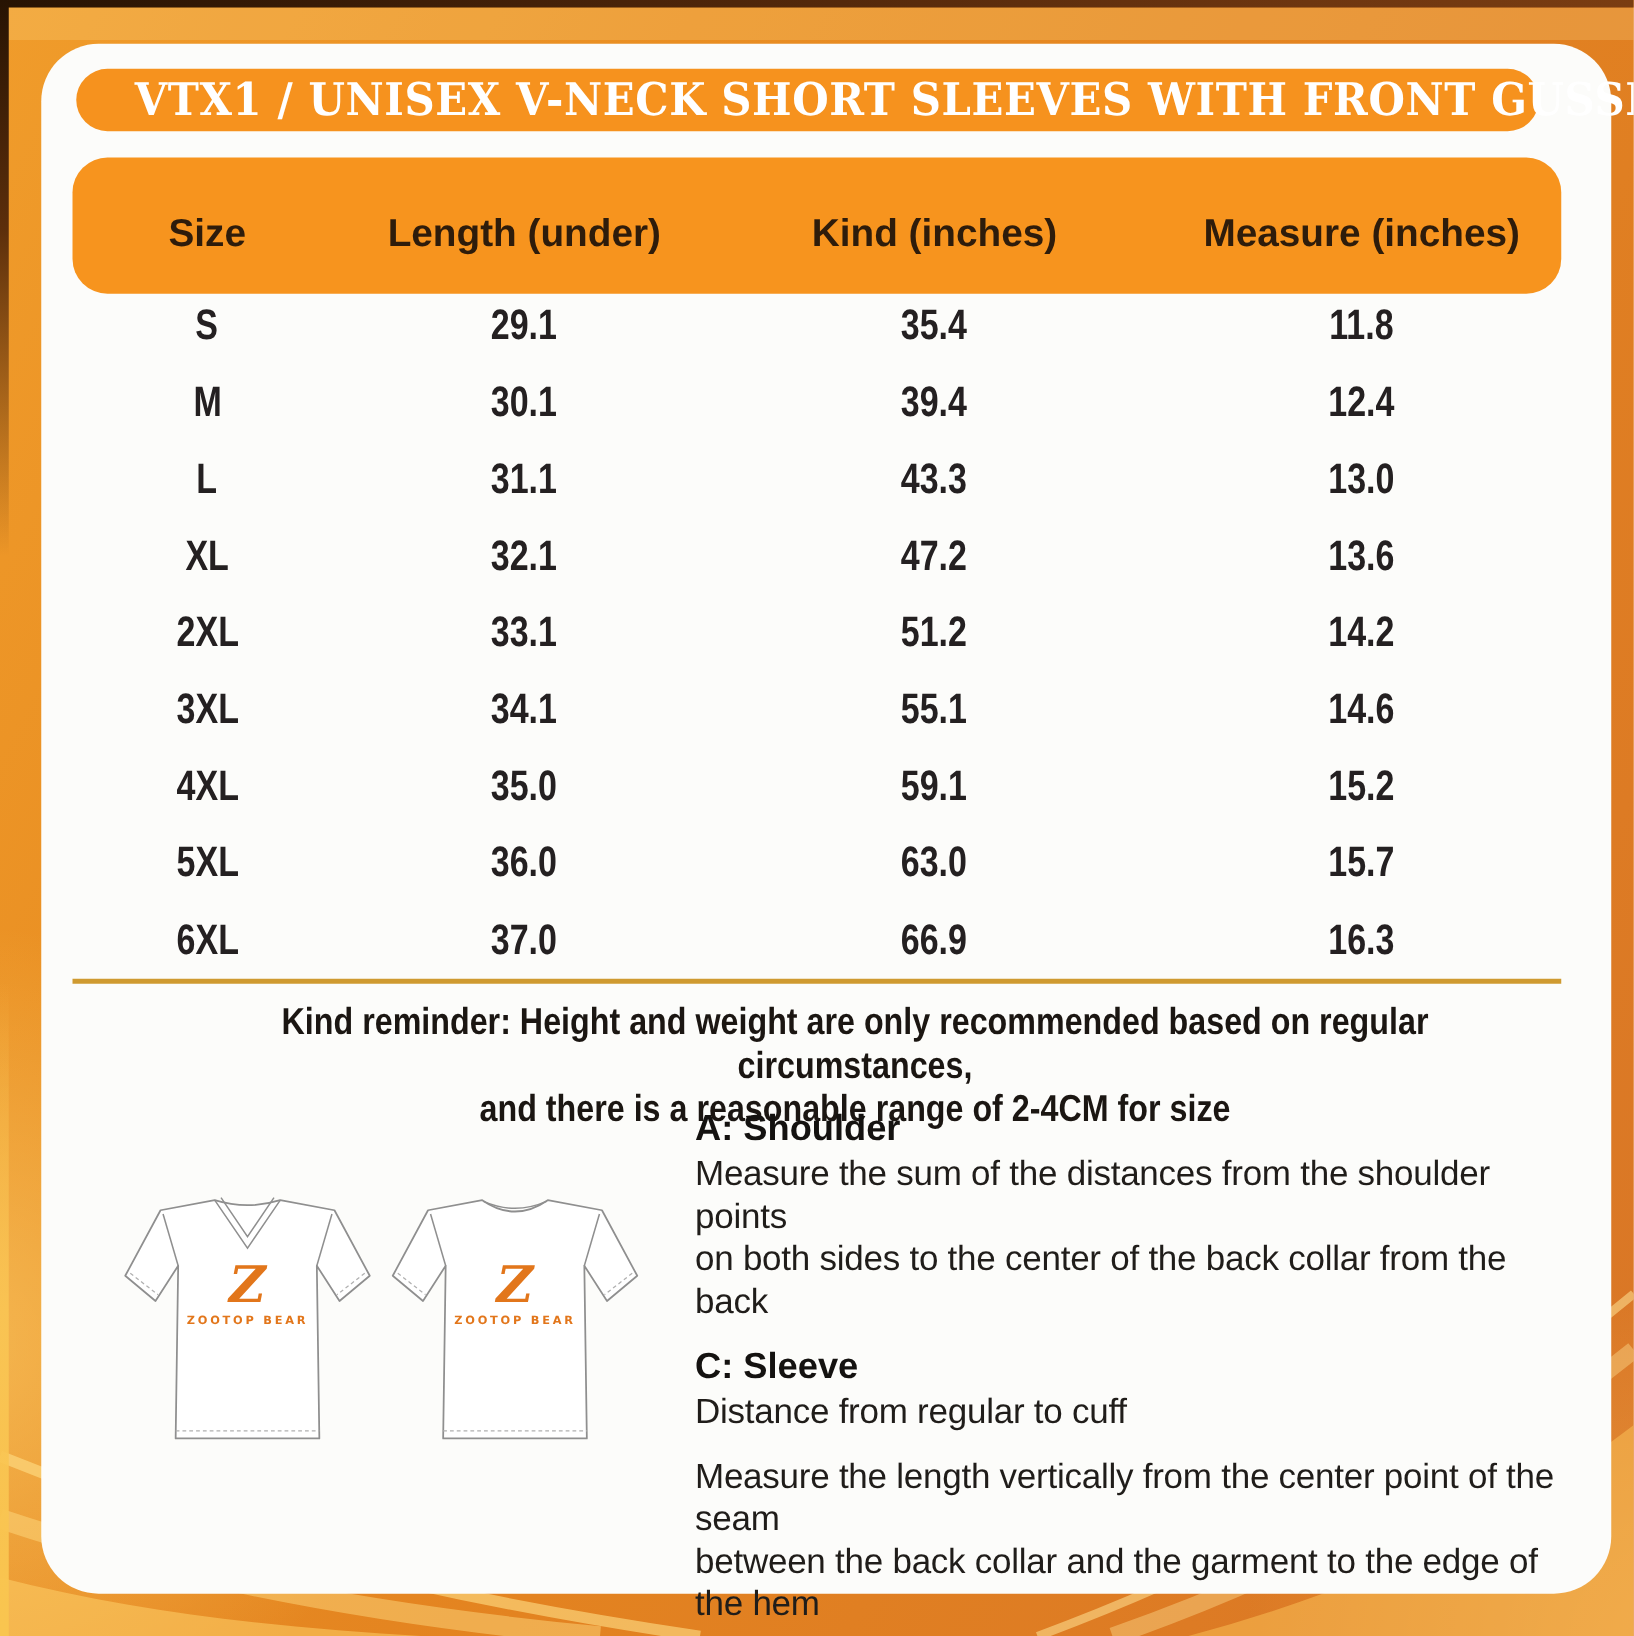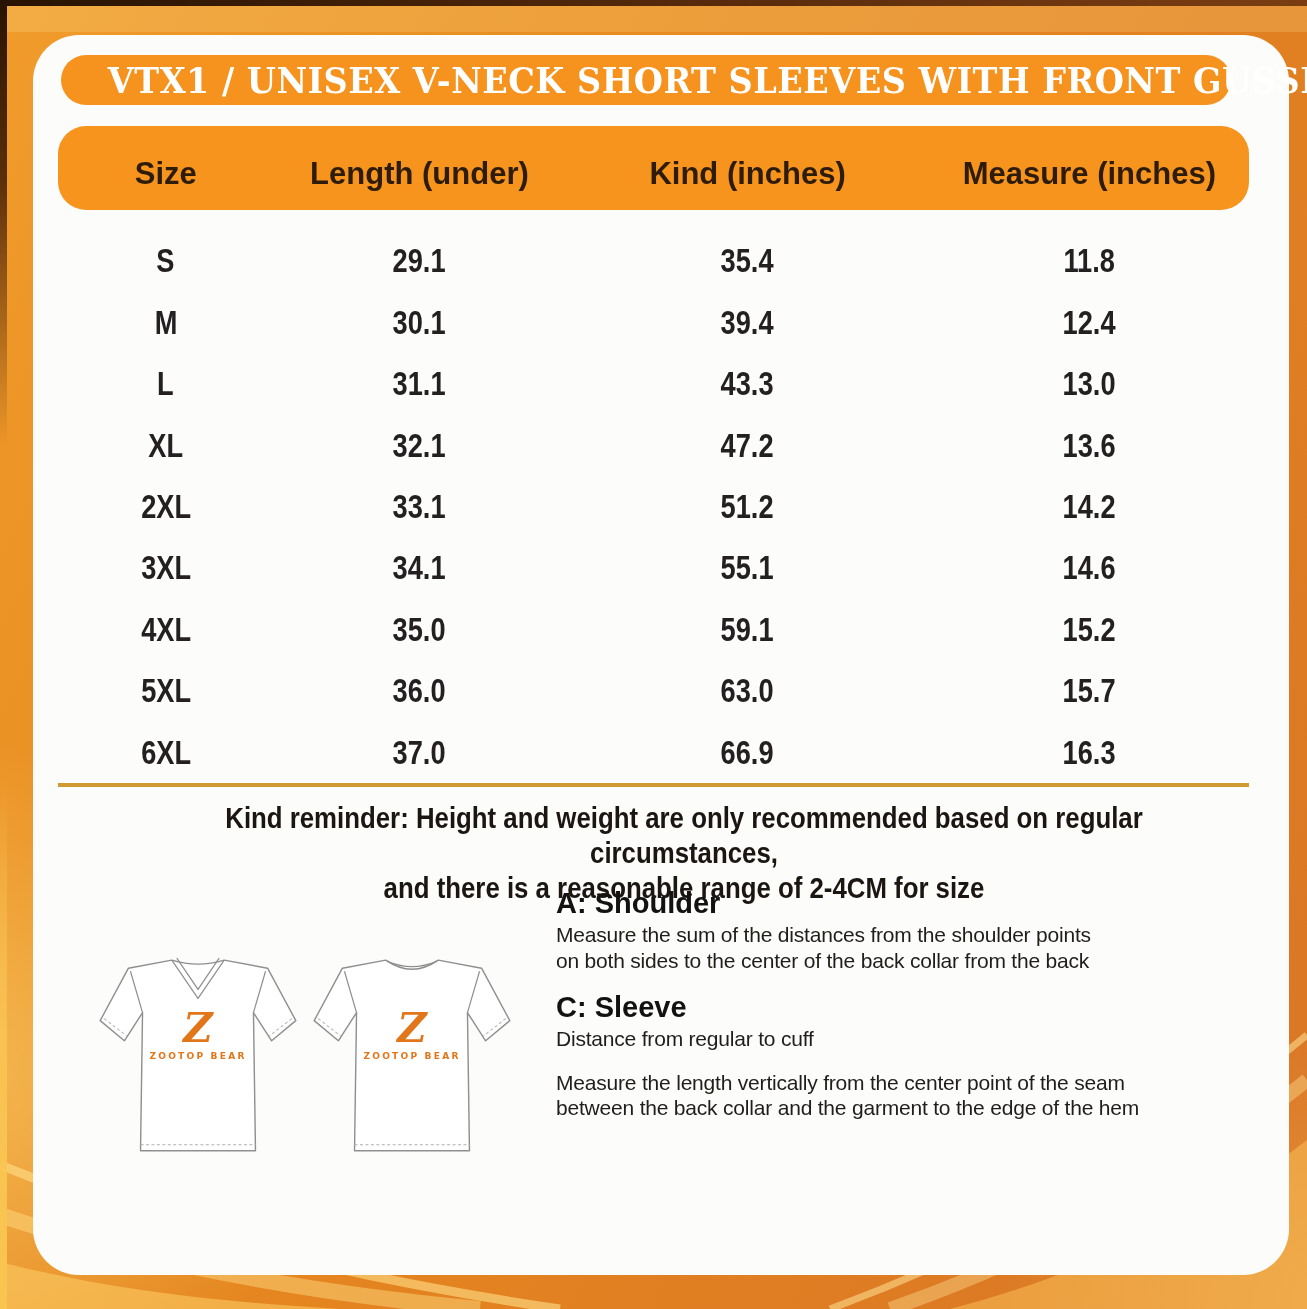--- a/index.html
+++ b/index.html
@@ -25,21 +25,21 @@
   .card { position:absolute; left:33px; top:35px; width:1256px; height:1240px;
     background:#fcfcfa; border-radius:46px; z-index:2; }
 
   .title-banner { position:absolute; left:28px; top:20px; width:1170px; height:50px;
     background:#f6921e; border-radius:25px; text-align:center; }
   .title-banner .txt { display:inline-block; white-space:nowrap; line-height:50px;
     transform:scaleX(.93); transform-origin:center;
     font-family:"DejaVu Serif","Liberation Serif",serif; font-weight:700;
     font-size:36px; color:#ffffff; letter-spacing:.5px; }
 
-  .thead { position:absolute; left:25px; top:91px; width:1191px; height:84px;
+  .thead { position:absolute; left:25px; top:91px; width:1191px; height:109px;
     background:#f7941e; border-radius:28px; display:grid;
     grid-template-columns:18.1% 24.5% 30.6% 26.8%; align-items:center; justify-items:center;
     padding-top:12px; box-sizing:border-box; }
   .thead .hcell { font-weight:700; font-size:31px; color:#2e1c0b; }
 
   .tbody { position:absolute; left:25px; top:195px; width:1191px; height:553px;
     display:grid; grid-template-columns:18.1% 24.5% 30.6% 26.8%;
     grid-template-rows:repeat(9,1fr); align-items:center; justify-items:center; }
   .trow { display:contents; }
   .tcell { display:inline-block; transform:scaleX(.8); font-weight:700;
@@ -55,21 +55,21 @@
   .shirt { position:absolute; top:909px; }
   .shirt-front { left:59px; }
   .shirt-back  { left:273px; }
   .mark  { font-family:"DejaVu Serif","Liberation Serif",serif; font-style:italic;
            font-weight:700; font-size:40px; fill:#e2761b; text-anchor:middle; }
   .brand { font-family:"DejaVu Sans","Liberation Sans",sans-serif; font-weight:700;
            font-size:9px; letter-spacing:2.2px; fill:#e2761b; text-anchor:middle; }
 
   .measures { position:absolute; left:523px; top:852px; width:700px; }
   .m-label { font-weight:700; font-size:29px; line-height:33px; color:#141210; margin:0 0 2px 0; }
-  .m-desc  { font-size:21px; line-height:1.22; color:#201d1a; letter-spacing:-.2px;
+  .m-desc  { font-size:28px; line-height:1.22; color:#201d1a; letter-spacing:-.2px;
     white-space:pre-line; margin:0 0 18px 0; }
 </style>
 </head>
 <body>
 
 <div class="page">
 
   <svg class="bg-art" width="1307" height="1309" viewBox="0 0 1307 1309" aria-hidden="true">
     <path d="M0 1165 C 160 1230, 330 1275, 560 1309" stroke="rgba(255,224,135,0.6)" stroke-width="9" fill="none"></path>
     <path d="M0 1215 C 140 1262, 300 1292, 480 1309" stroke="rgba(255,224,135,0.45)" stroke-width="16" fill="none"></path>

